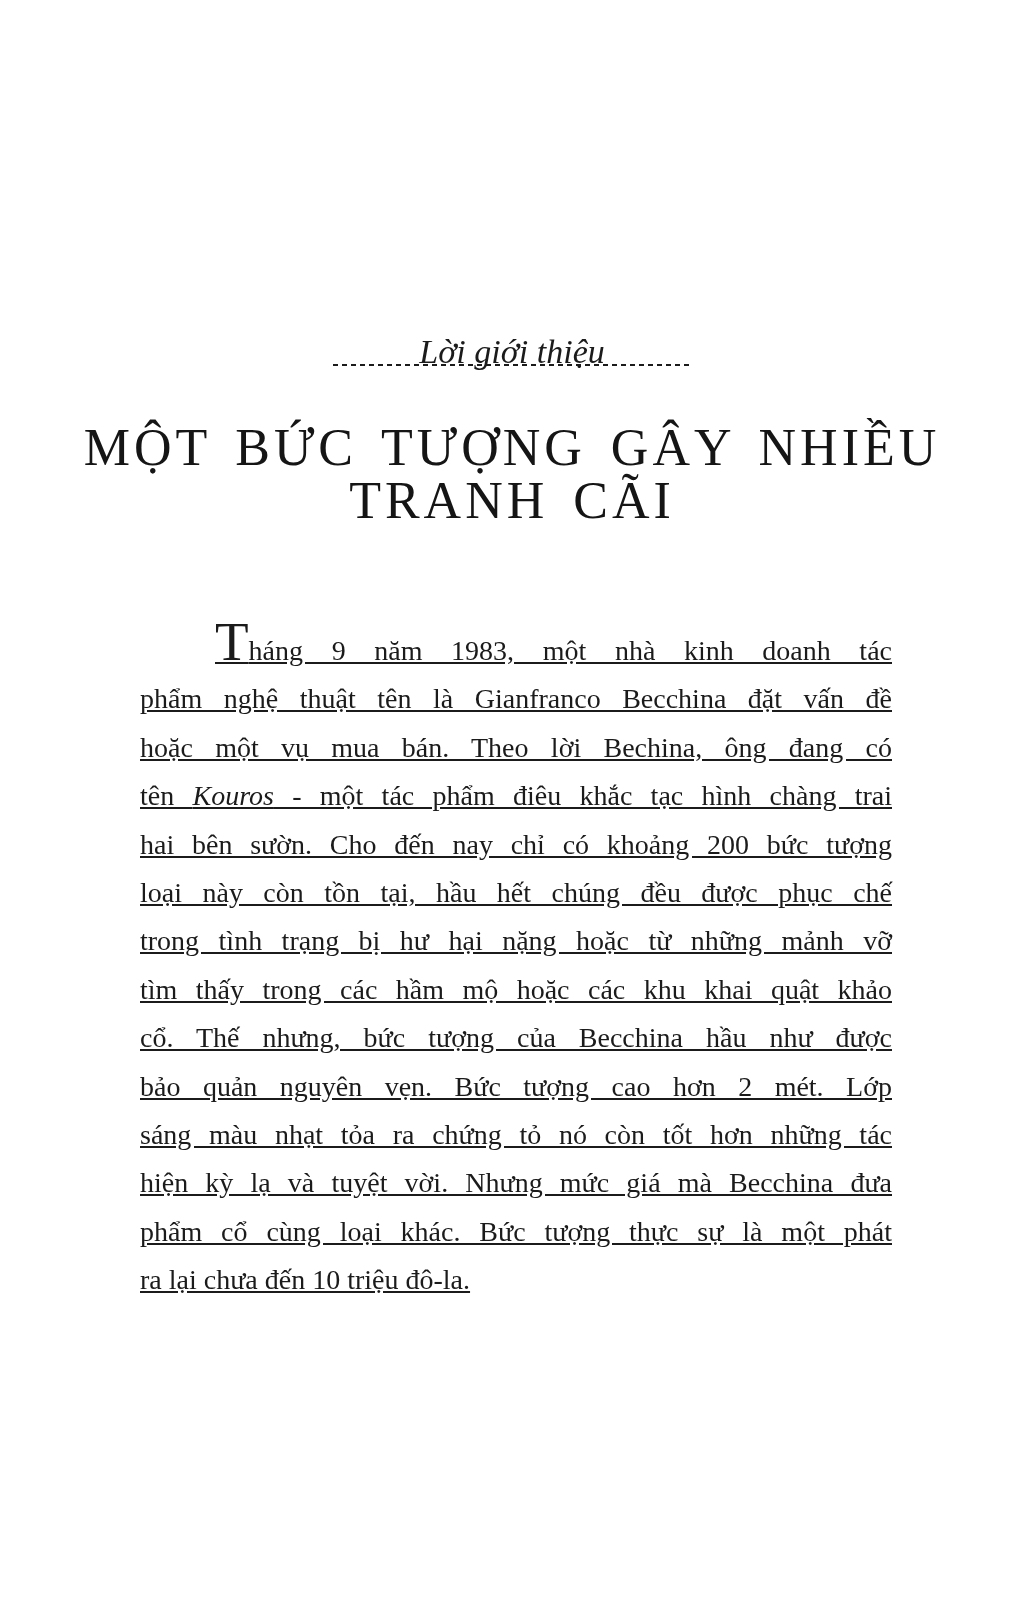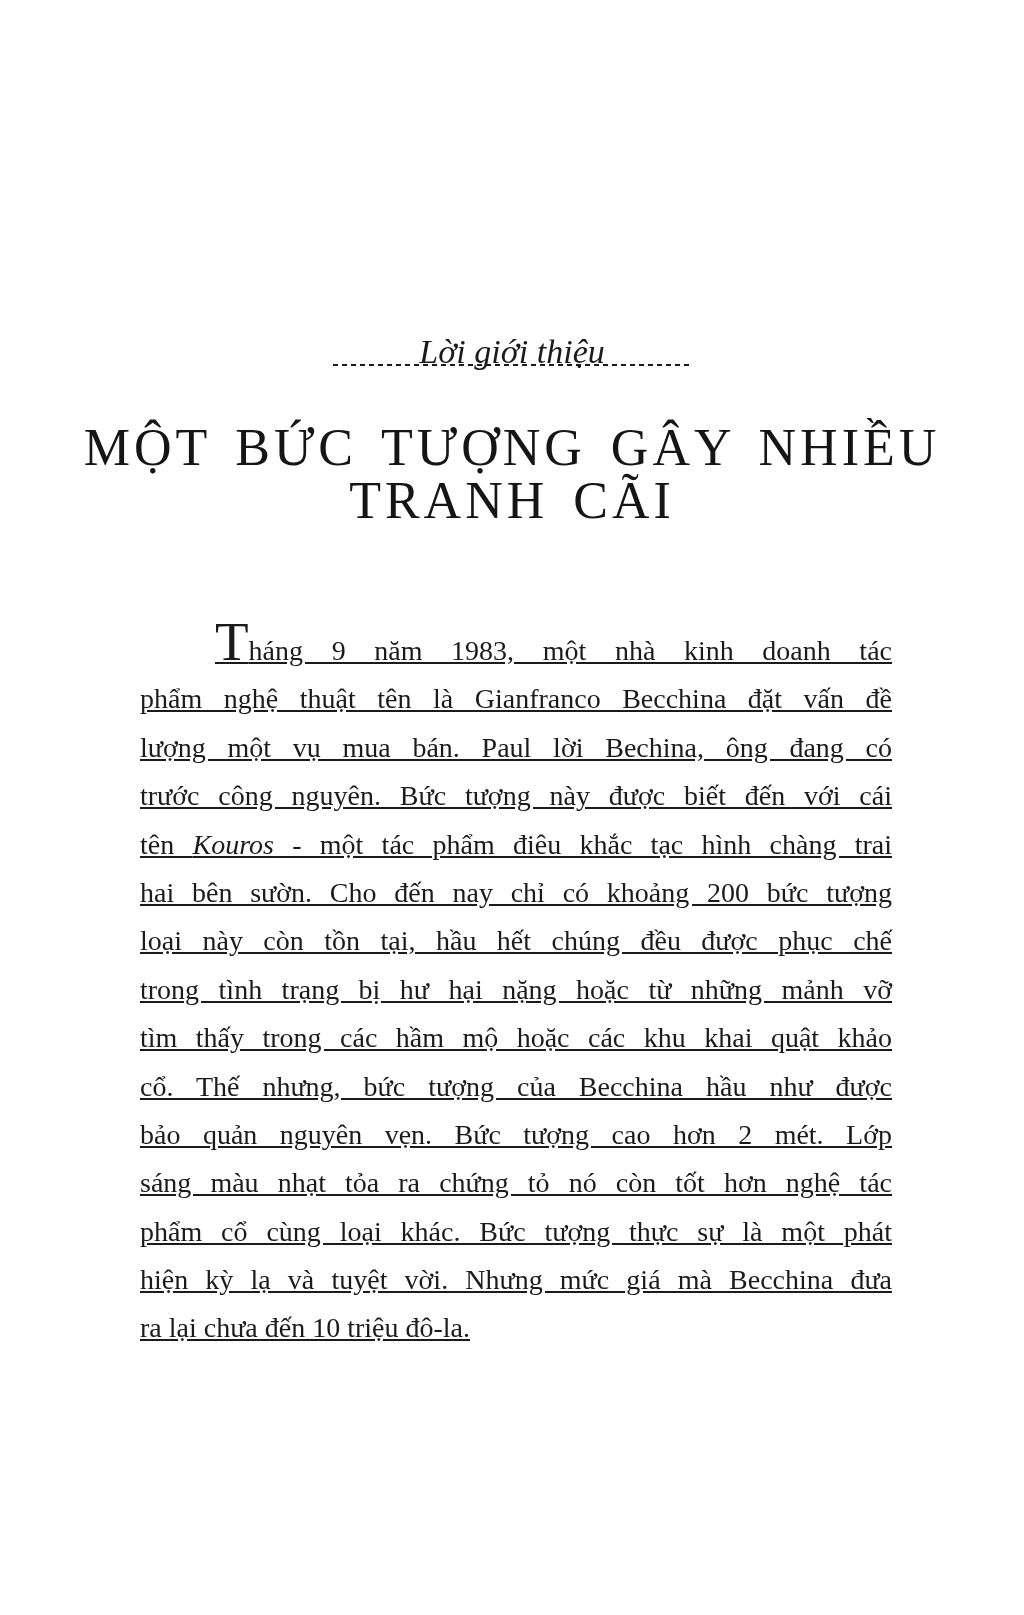--- a/index.html
+++ b/index.html
@@ -81,28 +81,27 @@
   <div class="dashed-rule"></div>
 
   <div class="chapter-title">
     <div>MỘT BỨC TƯỢNG GÂY NHIỀU</div>
     <div>TRANH CÃI</div>
   </div>
 
   <div class="body-text">
     <div class="line first-line"><span class="initial">T</span><span>háng 9 năm 1983, một nhà kinh doanh tác</span></div>
     <div class="line">phẩm nghệ thuật tên là Gianfranco Becchina đặt vấn đề</div>
-    <div class="line">lượng một vụ mua bán. Paul lời Bechina, ông đang có</div>
-    <div class="line">trước công nguyên. Bức tượng này được biết đến với cái</div>
+    <div class="line">hoặc một vụ mua bán. Theo lời Bechina, ông đang có</div>
     <div class="line"><span>tên </span><span class="italic">Kouros</span><span> - một tác phẩm điêu khắc tạc hình chàng trai</span></div>
     <div class="line">hai bên sườn. Cho đến nay chỉ có khoảng 200 bức tượng</div>
     <div class="line">loại này còn tồn tại, hầu hết chúng đều được phục chế</div>
     <div class="line">trong tình trạng bị hư hại nặng hoặc từ những mảnh vỡ</div>
     <div class="line">tìm thấy trong các hầm mộ hoặc các khu khai quật khảo</div>
     <div class="line">cổ. Thế nhưng, bức tượng của Becchina hầu như được</div>
     <div class="line">bảo quản nguyên vẹn. Bức tượng cao hơn 2 mét. Lớp</div>
-    <div class="line">sáng màu nhạt tỏa ra chứng tỏ nó còn tốt hơn nghệ tác</div>
+    <div class="line">sáng màu nhạt tỏa ra chứng tỏ nó còn tốt hơn những tác</div>
+    <div class="line">hiện kỳ lạ và tuyệt vời. Nhưng mức giá mà Becchina đưa</div>
     <div class="line">phẩm cổ cùng loại khác. Bức tượng thực sự là một phát</div>
-    <div class="line">hiện kỳ lạ và tuyệt vời. Nhưng mức giá mà Becchina đưa</div>
     <div class="line last">ra lại chưa đến 10 triệu đô-la.</div>
   </div>
 
 </div>
 
 </body></html>

